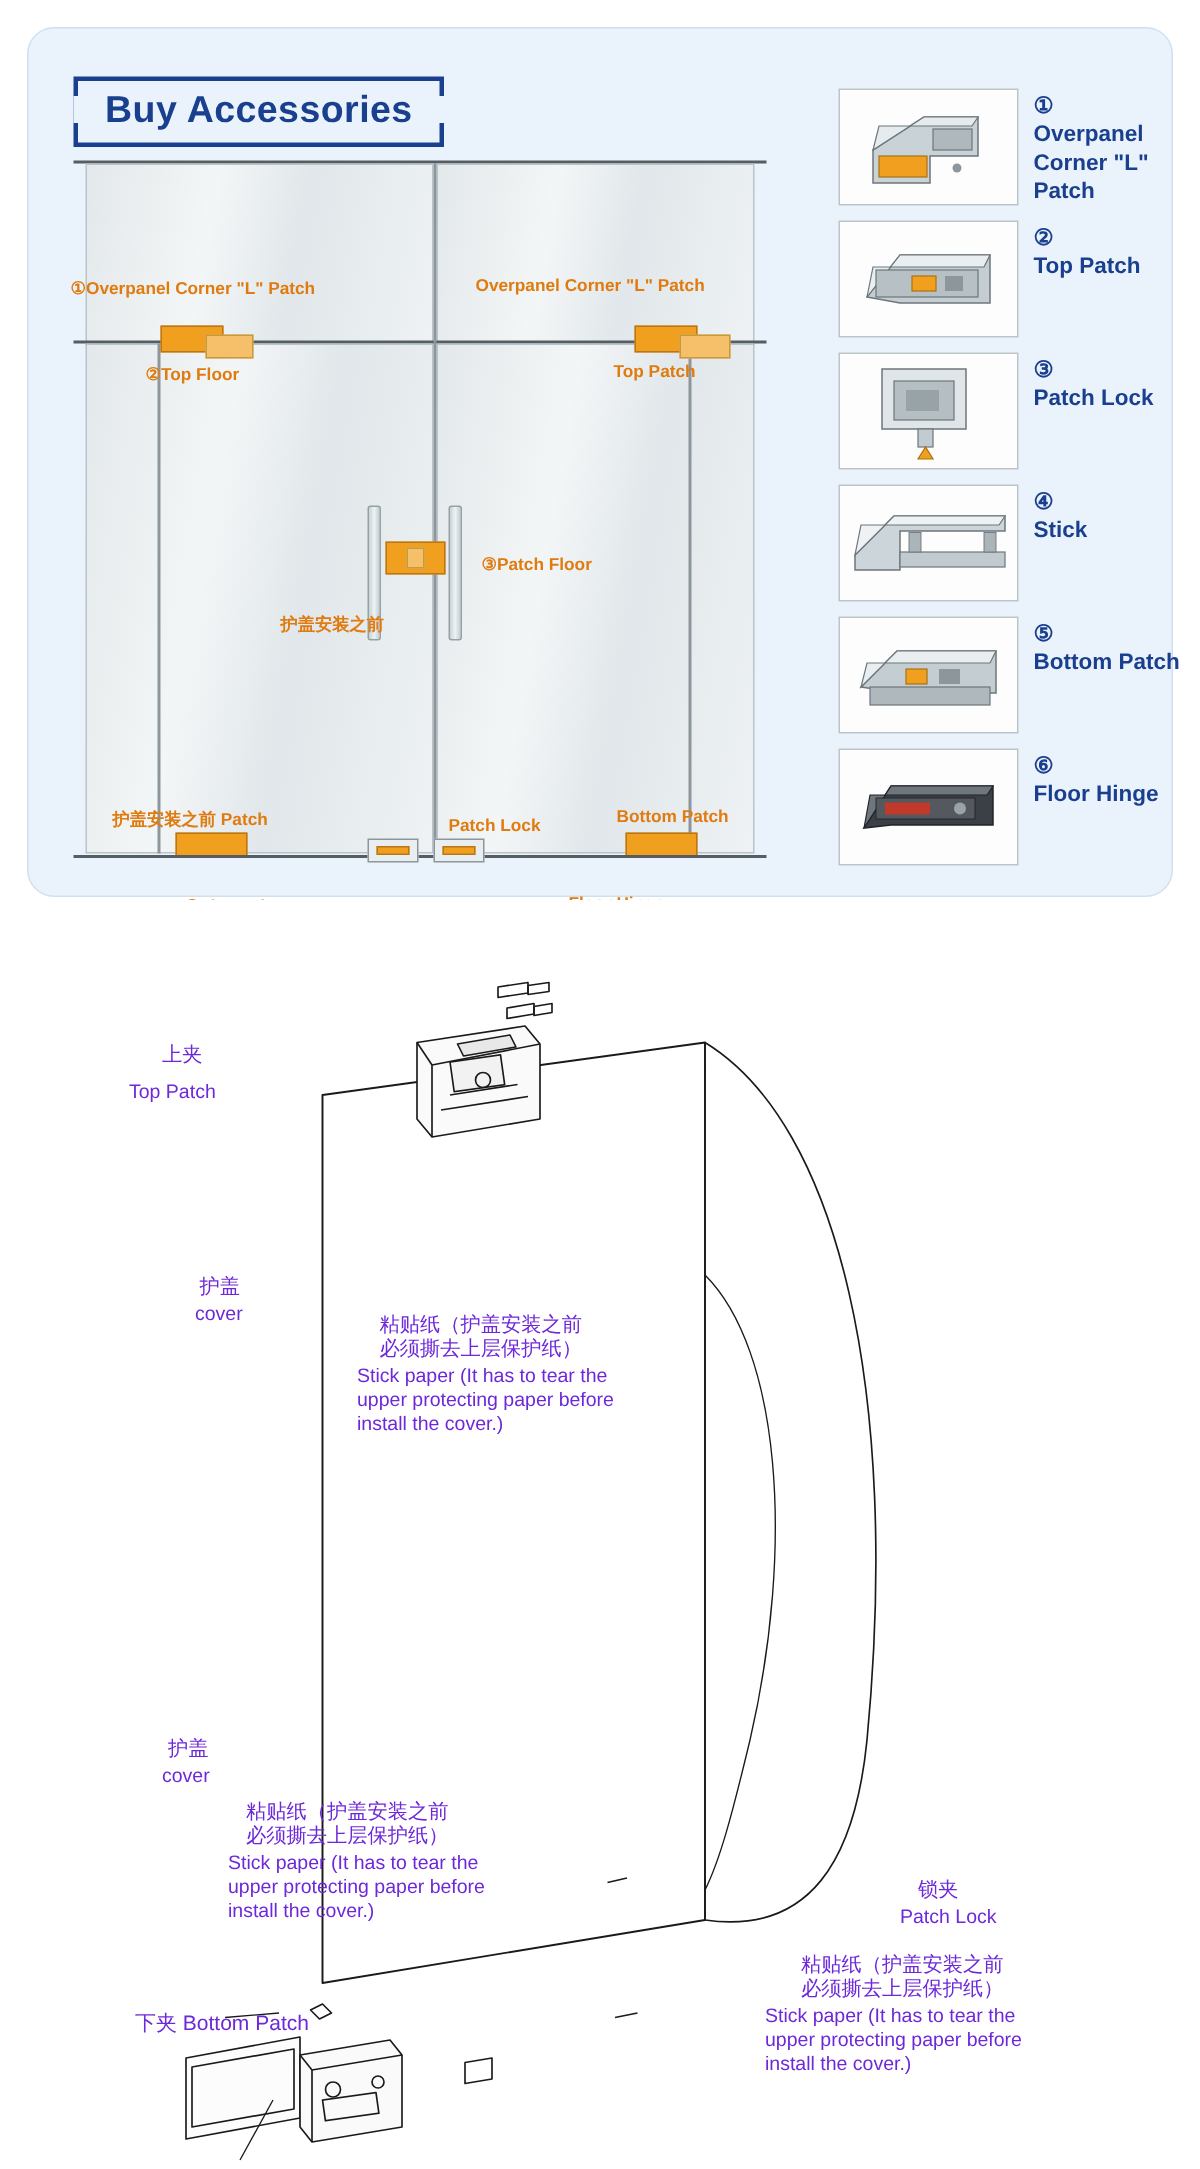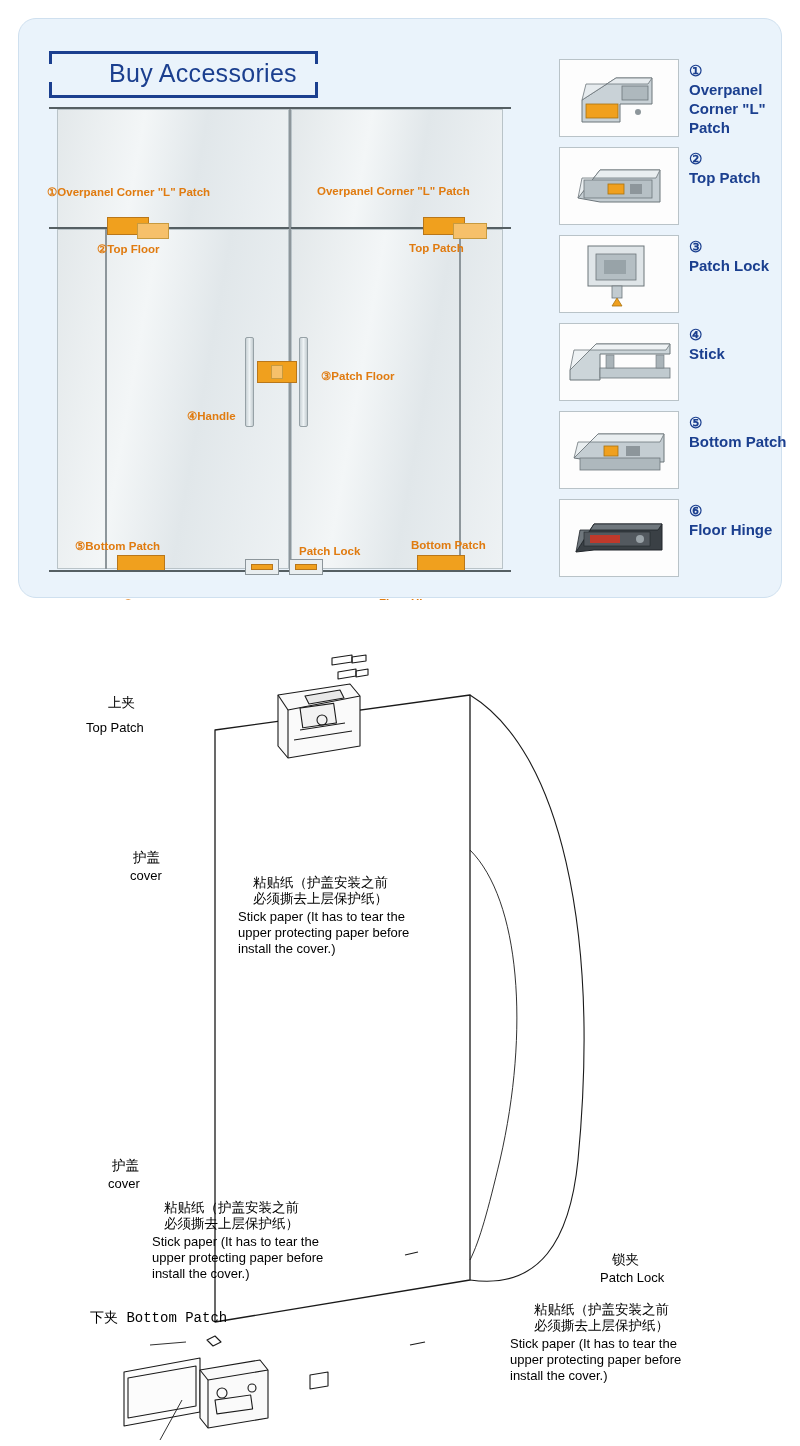--- a/index.html
+++ b/index.html
@@ -20,25 +20,24 @@
     box-sizing:border-box;
   }
 
   #title-box{
     position:absolute;left:30px;top:32px;
     border:3px solid #1b3f8f;
     padding:5px 18px 7px 18px;
     background:#eaf3fb;
   }
   #title-box .t{
-    font-size:25px;font-weight:normal;color:#1b3f8f;
+    font-size:25px;font-weight:bold;color:#1b3f8f;
     font-family:"Liberation Sans", sans-serif;
     letter-spacing:0.3px;
     white-space:nowrap;
-    margin-left:39px;
   }
   .title-bracket{
     position:absolute;width:6px;background:#eaf3fb;
   }
   .tb-l{left:-3px;top:10px;height:18px;}
   .tb-r{right:-3px;top:10px;height:18px;}
 
   
   #door-area{
     position:absolute;left:30px;top:78px;width:494px;height:510px;
@@ -72,21 +71,21 @@
   }
   .prod-text{
     position:absolute;left:130px;top:2px;width:100px;
     font-size:15px;font-weight:bold;color:#1b3f8f;line-height:19px;
     font-family:"Liberation Sans", sans-serif;
   }
   .prod-num{font-size:15px;font-weight:bold;color:#1b3f8f;display:block;}
 
   
   #bottom-panel{position:absolute;left:0;top:600px;width:800px;height:846px;background:#fff;}
-  .bt{position:absolute;font-size:13px;color:#000000;line-height:16px;font-family:"Liberation Sans", sans-serif;white-space:pre-line;}
+  .bt{position:absolute;font-size:13px;color:#6d28d9;line-height:16px;font-family:"Liberation Sans", sans-serif;white-space:pre-line;}
   .bt.cn{font-size:13.5px;}
   svg{display:block;}
 </style>
 </head>
 <body>
 
 <div id="top-panel">
 
   <div id="title-box">
     <span class="title-bracket tb-l"></span>
@@ -132,22 +131,22 @@
       </div>
     <div class="floorbox" style="left:240px;top:462px;width:34px;height:16px;">
         <i></i>
       </div>
 
     <div class="lbl" style="left:-2px;top:88px;">①Overpanel Corner "L" Patch</div>
     <div class="lbl" style="left:268px;top:88px;">Overpanel Corner "L" Patch</div>
     <div class="lbl" style="left:48px;top:145px;">②Top Floor</div>
     <div class="lbl" style="left:360px;top:145px;">Top Patch</div>
     <div class="lbl" style="left:272px;top:272px;">③Patch Floor</div>
-    <div class="lbl" style="left:138px;top:312px;">④Handle</div>
-    <div class="lbl" style="left:26px;top:442px;">⑤Bottom Patch</div>
+    <div class="lbl" style="left:138px;top:312px;">护盖安装之前</div>
+    <div class="lbl" style="left:26px;top:442px;">护盖安装之前 Patch</div>
     <div class="lbl" style="left:250px;top:448px;">Patch Lock</div>
     <div class="lbl" style="left:362px;top:442px;">Bottom Patch</div>
     <div class="lbl" style="left:74px;top:500px;">⑥Floor Hinge</div>
     <div class="lbl" style="left:330px;top:500px;">Floor Hinge</div>
   </div>
 
   <div id="prod-list">
 
     <div class="prod-row">
       <div class="prod-thumb">
@@ -362,14 +361,14 @@
 
   <div class="bt cn" style="left:612px;top:652px;">锁夹</div>
   <div class="bt" style="left:600px;top:670px;">Patch Lock</div>
 
   <div class="bt cn" style="left:534px;top:702px;">粘贴纸（护盖安装之前
 必须撕去上层保护纸）</div>
   <div class="bt" style="left:510px;top:736px;">Stick paper (It has to tear the
 upper protecting paper before
 install the cover.)</div>
 
-  <div class="bt cn" style="left:90px;top:710px;font-size:14px;font-family:Liberation Mono, monospace;">下夹 Bottom Patch</div>
+  <div class="bt cn" style="left:90px;top:740px;font-size:14px;">下夹 Bottom Patch</div>
 </div>
 
 </body></html>

